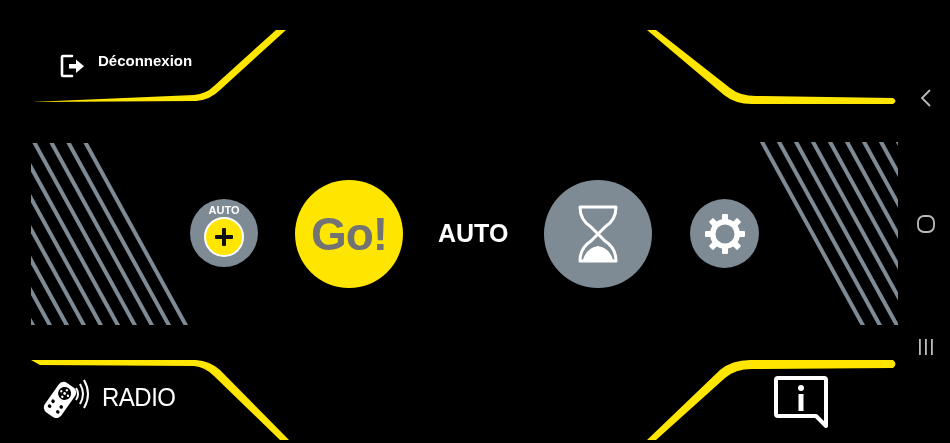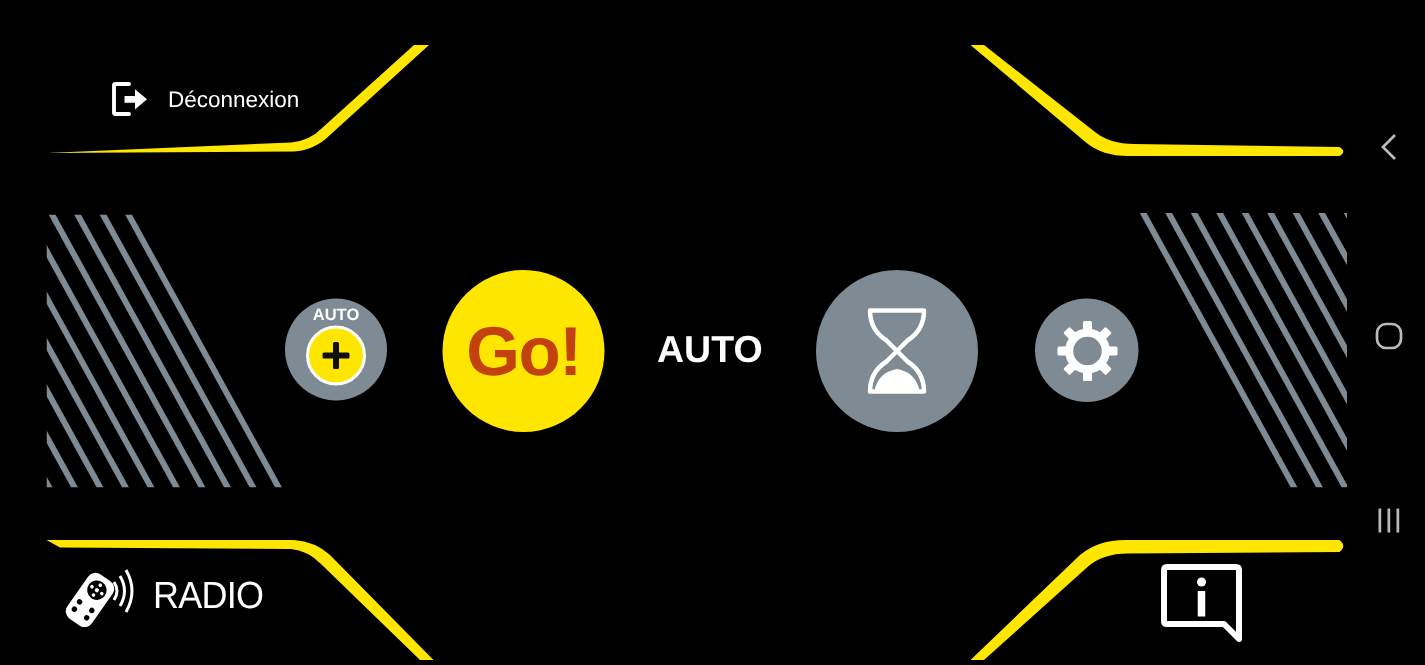--- a/index.html
+++ b/index.html
@@ -3,27 +3,27 @@
   <meta charset="utf-8">
   <style>
     html, body { margin: 0; padding: 0; }
     body {
       width: 950px; height: 443px; background: #000; position: relative; overflow: hidden;
       font-family: "Liberation Sans", "DejaVu Sans", sans-serif; color: #fff;
     }
     .abs { position: absolute; }
     svg { display: block; }
     .circle { position: absolute; border-radius: 50%; display: flex; align-items: center; justify-content: center; cursor: pointer; }
-    #logout-button { left: 72px; top: 52px; display: flex; align-items: center; cursor: pointer; }
+    #logout-button { left: 58px; top: 52px; display: flex; align-items: flex-start; cursor: pointer; font-weight: bold; }
     #logout-button .txt { font-size: 15px; margin-left: 12px; color: #fff; }
     #radio-button { left: 42px; top: 378px; display: flex; align-items: center; cursor: pointer; }
     #radio-button .txt { font-size: 24px; margin-left: 8px; color: #fff; letter-spacing: -0.5px; transform: scaleY(1.05); }
     #mode-label { left: 438px; top: 219px; font-size: 25px; font-weight: bold; color: #fff; }
     #go-button { left: 295px; top: 180px; width: 108px; height: 108px; }
-    #go-button .txt { font-size: 46px; font-weight: bold; color: #c2410c; letter-spacing: -1px; }
+    #go-button .txt { font-size: 46px; font-weight: bold; color: #737373; letter-spacing: -1px; }
     #auto-add-button { left: 190px; top: 199px; width: 68px; height: 68px; flex-direction: column; justify-content: flex-start; }
     #auto-add-button .small { font-size: 11px; font-weight: bold; color: #fff; margin-top: 6px; line-height: 11px; }
     #auto-add-button .plus-disc { width: 40px; height: 40px; border-radius: 50%; border: 2px solid #fff; box-sizing: border-box; display: flex; align-items: center; justify-content: center; margin-top: 1px; }
     #timer-button { left: 544px; top: 180px; width: 108px; height: 108px; }
     #settings-button { left: 690px; top: 199px; width: 69px; height: 69px; }
     #info-button { left: 772px; top: 374px; cursor: pointer; }
     .nav-btn { position: absolute; left: 910px; width: 32px; display: flex; justify-content: center; cursor: pointer; }
   </style>
 </head>
 <body>

